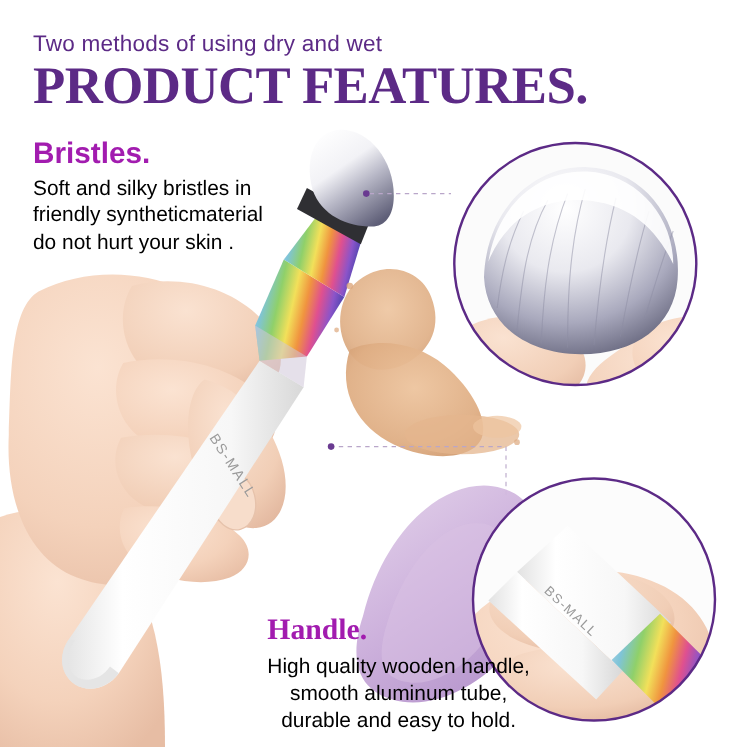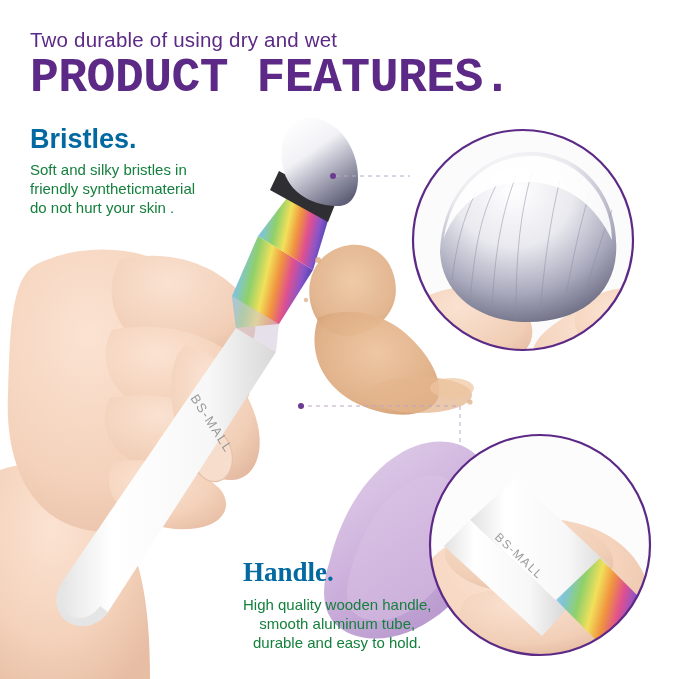--- a/index.html
+++ b/index.html
@@ -25,40 +25,40 @@
     top: 28px;
     font-size: 20.5px;
     color: #5c2a86;
     letter-spacing: 0.2px;
     white-space: nowrap;
   }
   .main-title {
     position: absolute;
     left: 30px;
     top: 51px;
-    font-family: Liberation Mono, monospace;
+    font-family: Liberation Serif, serif;
     font-weight: bold;
     font-size: 48px;
     color: #5c2a86;
     letter-spacing: -0.5px;
     white-space: nowrap;
   }
 
   
   .sec-head {
     position: absolute;
     font-size: 27px;
     font-weight: bold;
-    color: #0369a1;
+    color: #a21caf;
     white-space: nowrap;
   }
   .sec-body {
     position: absolute;
-    font-size: 15px;
-    color: #15803d;
+    font-size: 19px;
+    color: #000000;
     line-height: 1.28;
     white-space: pre-line;
   }
   .bristles-head { left: 30px; top: 124px; }
   .bristles-body { left: 30px; top: 160px; }
   .handle-head { left: 243px; top: 557px; font-family: Liberation Serif, serif; }
   .handle-body { left: 243px; top: 595px; text-align: center; }
 
   
   .photo-layer {
@@ -249,21 +249,21 @@
         <path d="M556 600 L600 558 L648 606 L606 650 Z" fill="url(#gRainbow)"></path>
 
         <path d="M616 638 L648 606 L660 620 L630 652 Z" fill="#2f2f33" opacity="0.85"></path>
 
         <text x="494" y="538" transform="rotate(43 494 538)" font-family="Liberation Sans, sans-serif" font-size="12" fill="#9a9a9a" letter-spacing="1.4">BS-MALL</text>
       </g>
       <circle cx="540" cy="545" r="110" fill="none" stroke="#5c2a86" stroke-width="2.2"></circle>
     </g>
   </svg>
 
-  <div class="subtitle">Two durable of using dry and wet</div>
+  <div class="subtitle">Two methods of using dry and wet</div>
   <div class="main-title">PRODUCT FEATURES.</div>
 
   <div class="sec-head bristles-head">Bristles.</div>
   <div class="sec-body bristles-body">Soft and silky bristles in
 friendly syntheticmaterial
 do not hurt your skin .</div>
 
   <div class="sec-head handle-head">Handle.</div>
   <div class="sec-body handle-body">High quality wooden handle,
 smooth aluminum tube,

